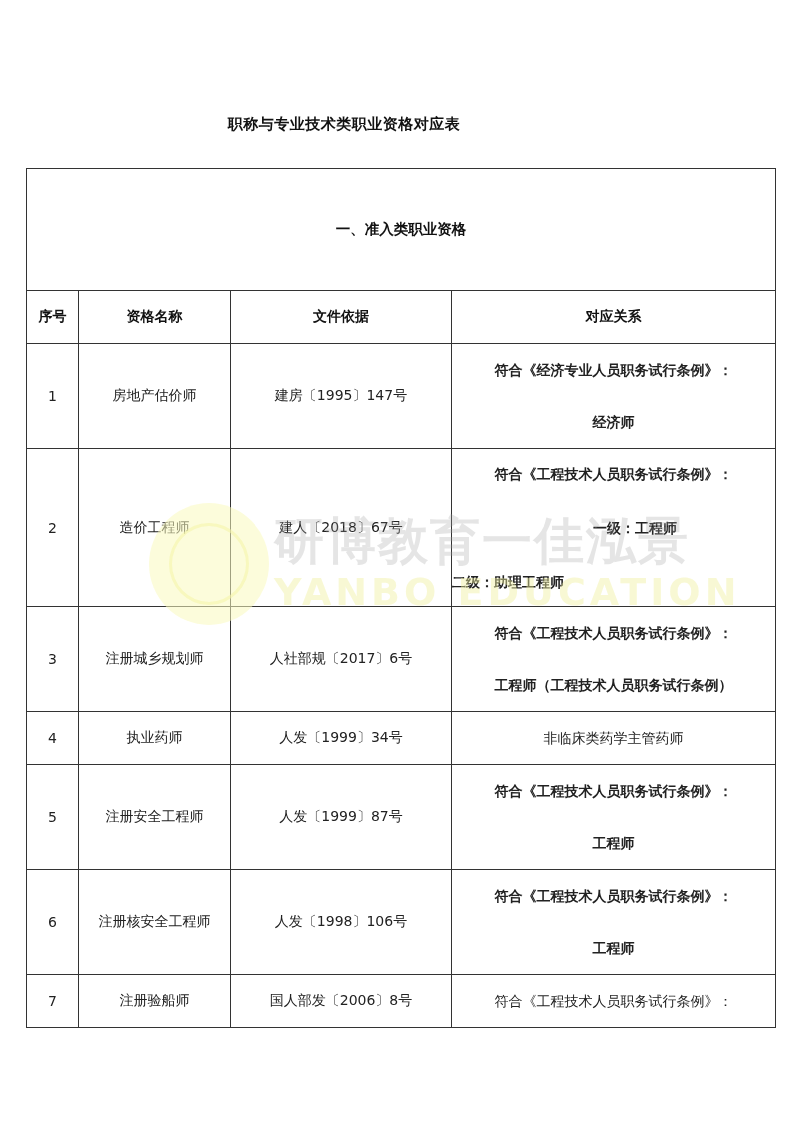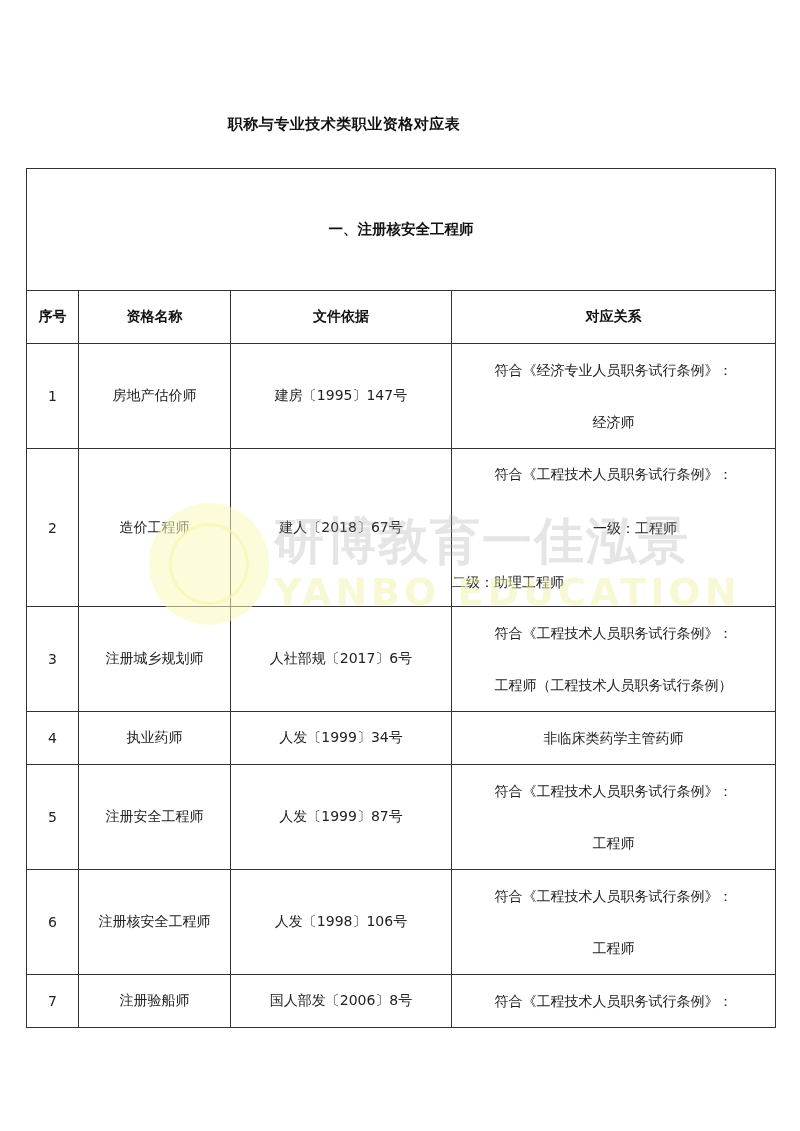--- a/index.html
+++ b/index.html
@@ -71,20 +71,21 @@
   .rel-line.right-indent2 {
     text-align: left;
     padding-right: 68px;
   }
   .row-2line td { height: 104px; }
   .row-3line td { height: 157px; }
   .row-1line td { height: 52px; }
   .rel-cell {
     padding: 12px 0;
     box-sizing: border-box;
+    font-weight: bold;
   }
   .rel-cell .rel-line + .rel-line { margin-top: 34px; }
   .row-3line .rel-cell .rel-line + .rel-line { margin-top: 36px; }
 
   
   .watermark {
     position: absolute;
     left: 12px;
     top: 0;
     width: 800px;
@@ -139,21 +140,21 @@
 <div class="table-wrap">
   <table>
     <colgroup>
       <col class="col-no">
       <col class="col-name">
       <col class="col-doc">
       <col class="col-rel">
     </colgroup>
     <tbody>
       <tr>
-        <td colspan="4" class="section-cell">一、注册核安全工程师</td>
+        <td colspan="4" class="section-cell">一、准入类职业资格</td>
       </tr>
       <tr>
         <th>序号</th>
         <th>资格名称</th>
         <th>文件依据</th>
         <th>对应关系</th>
       </tr>
 
       <tr class="row-2line">
         <td>1</td>

